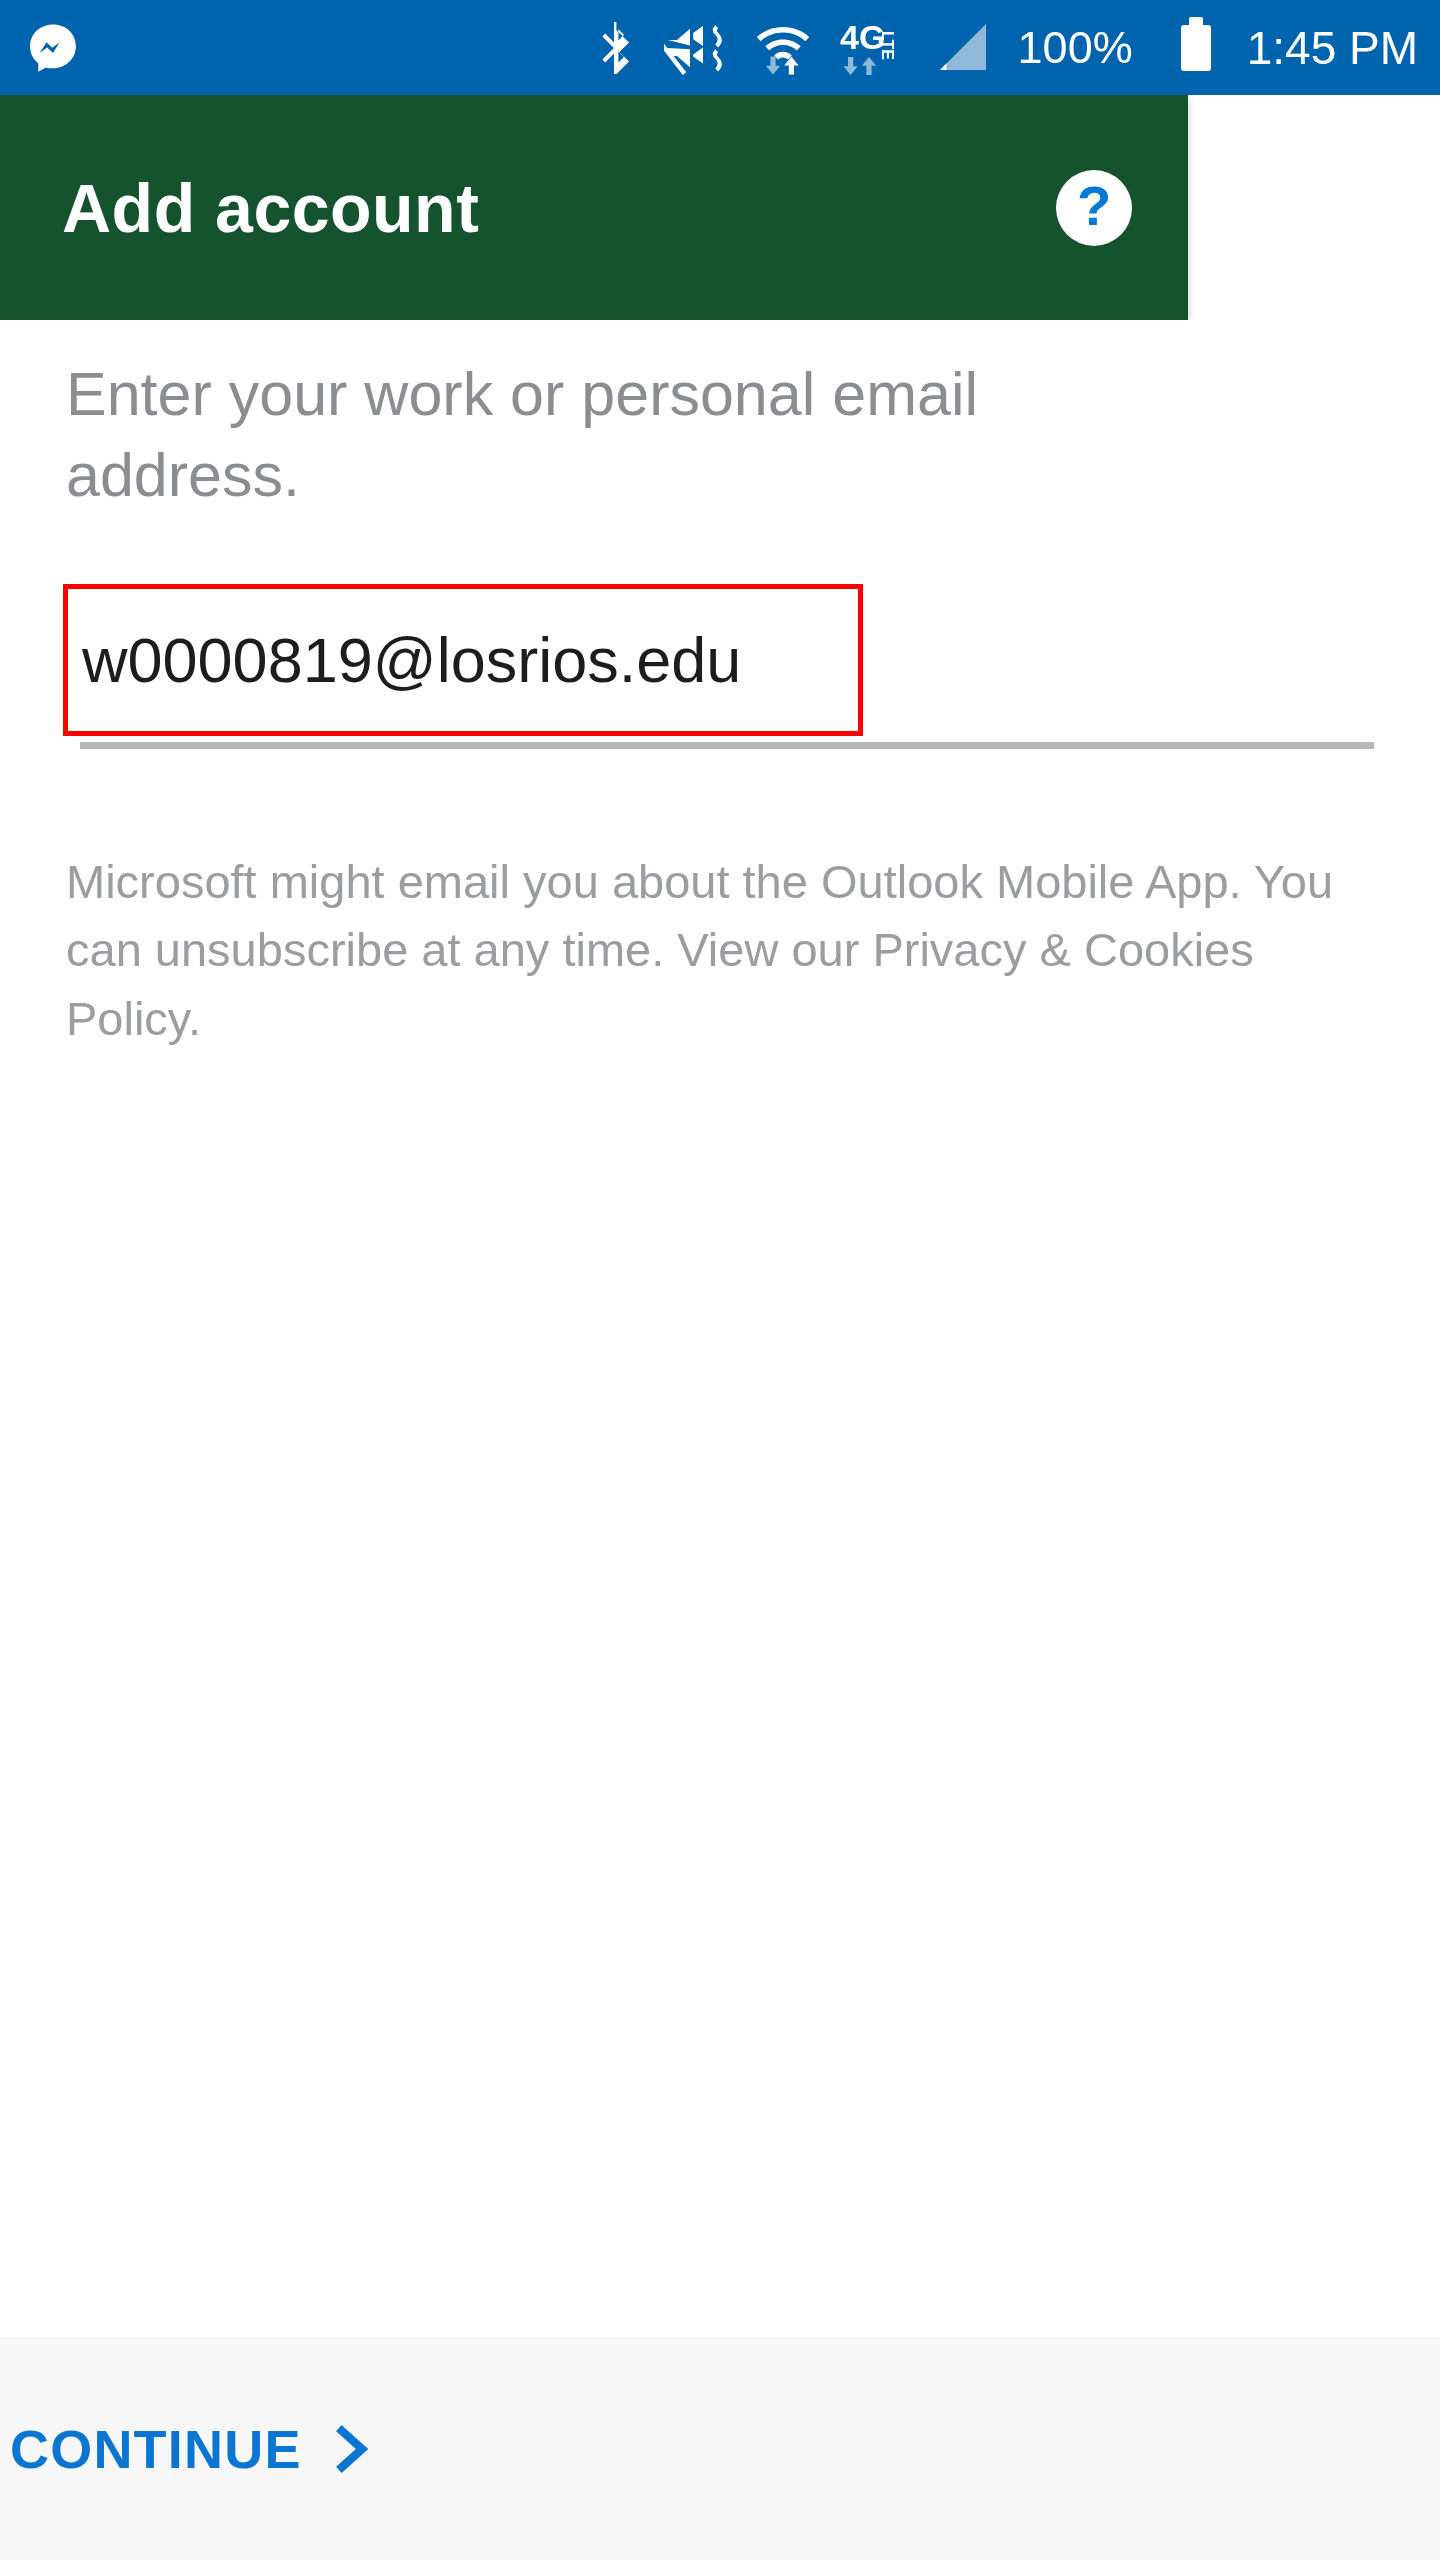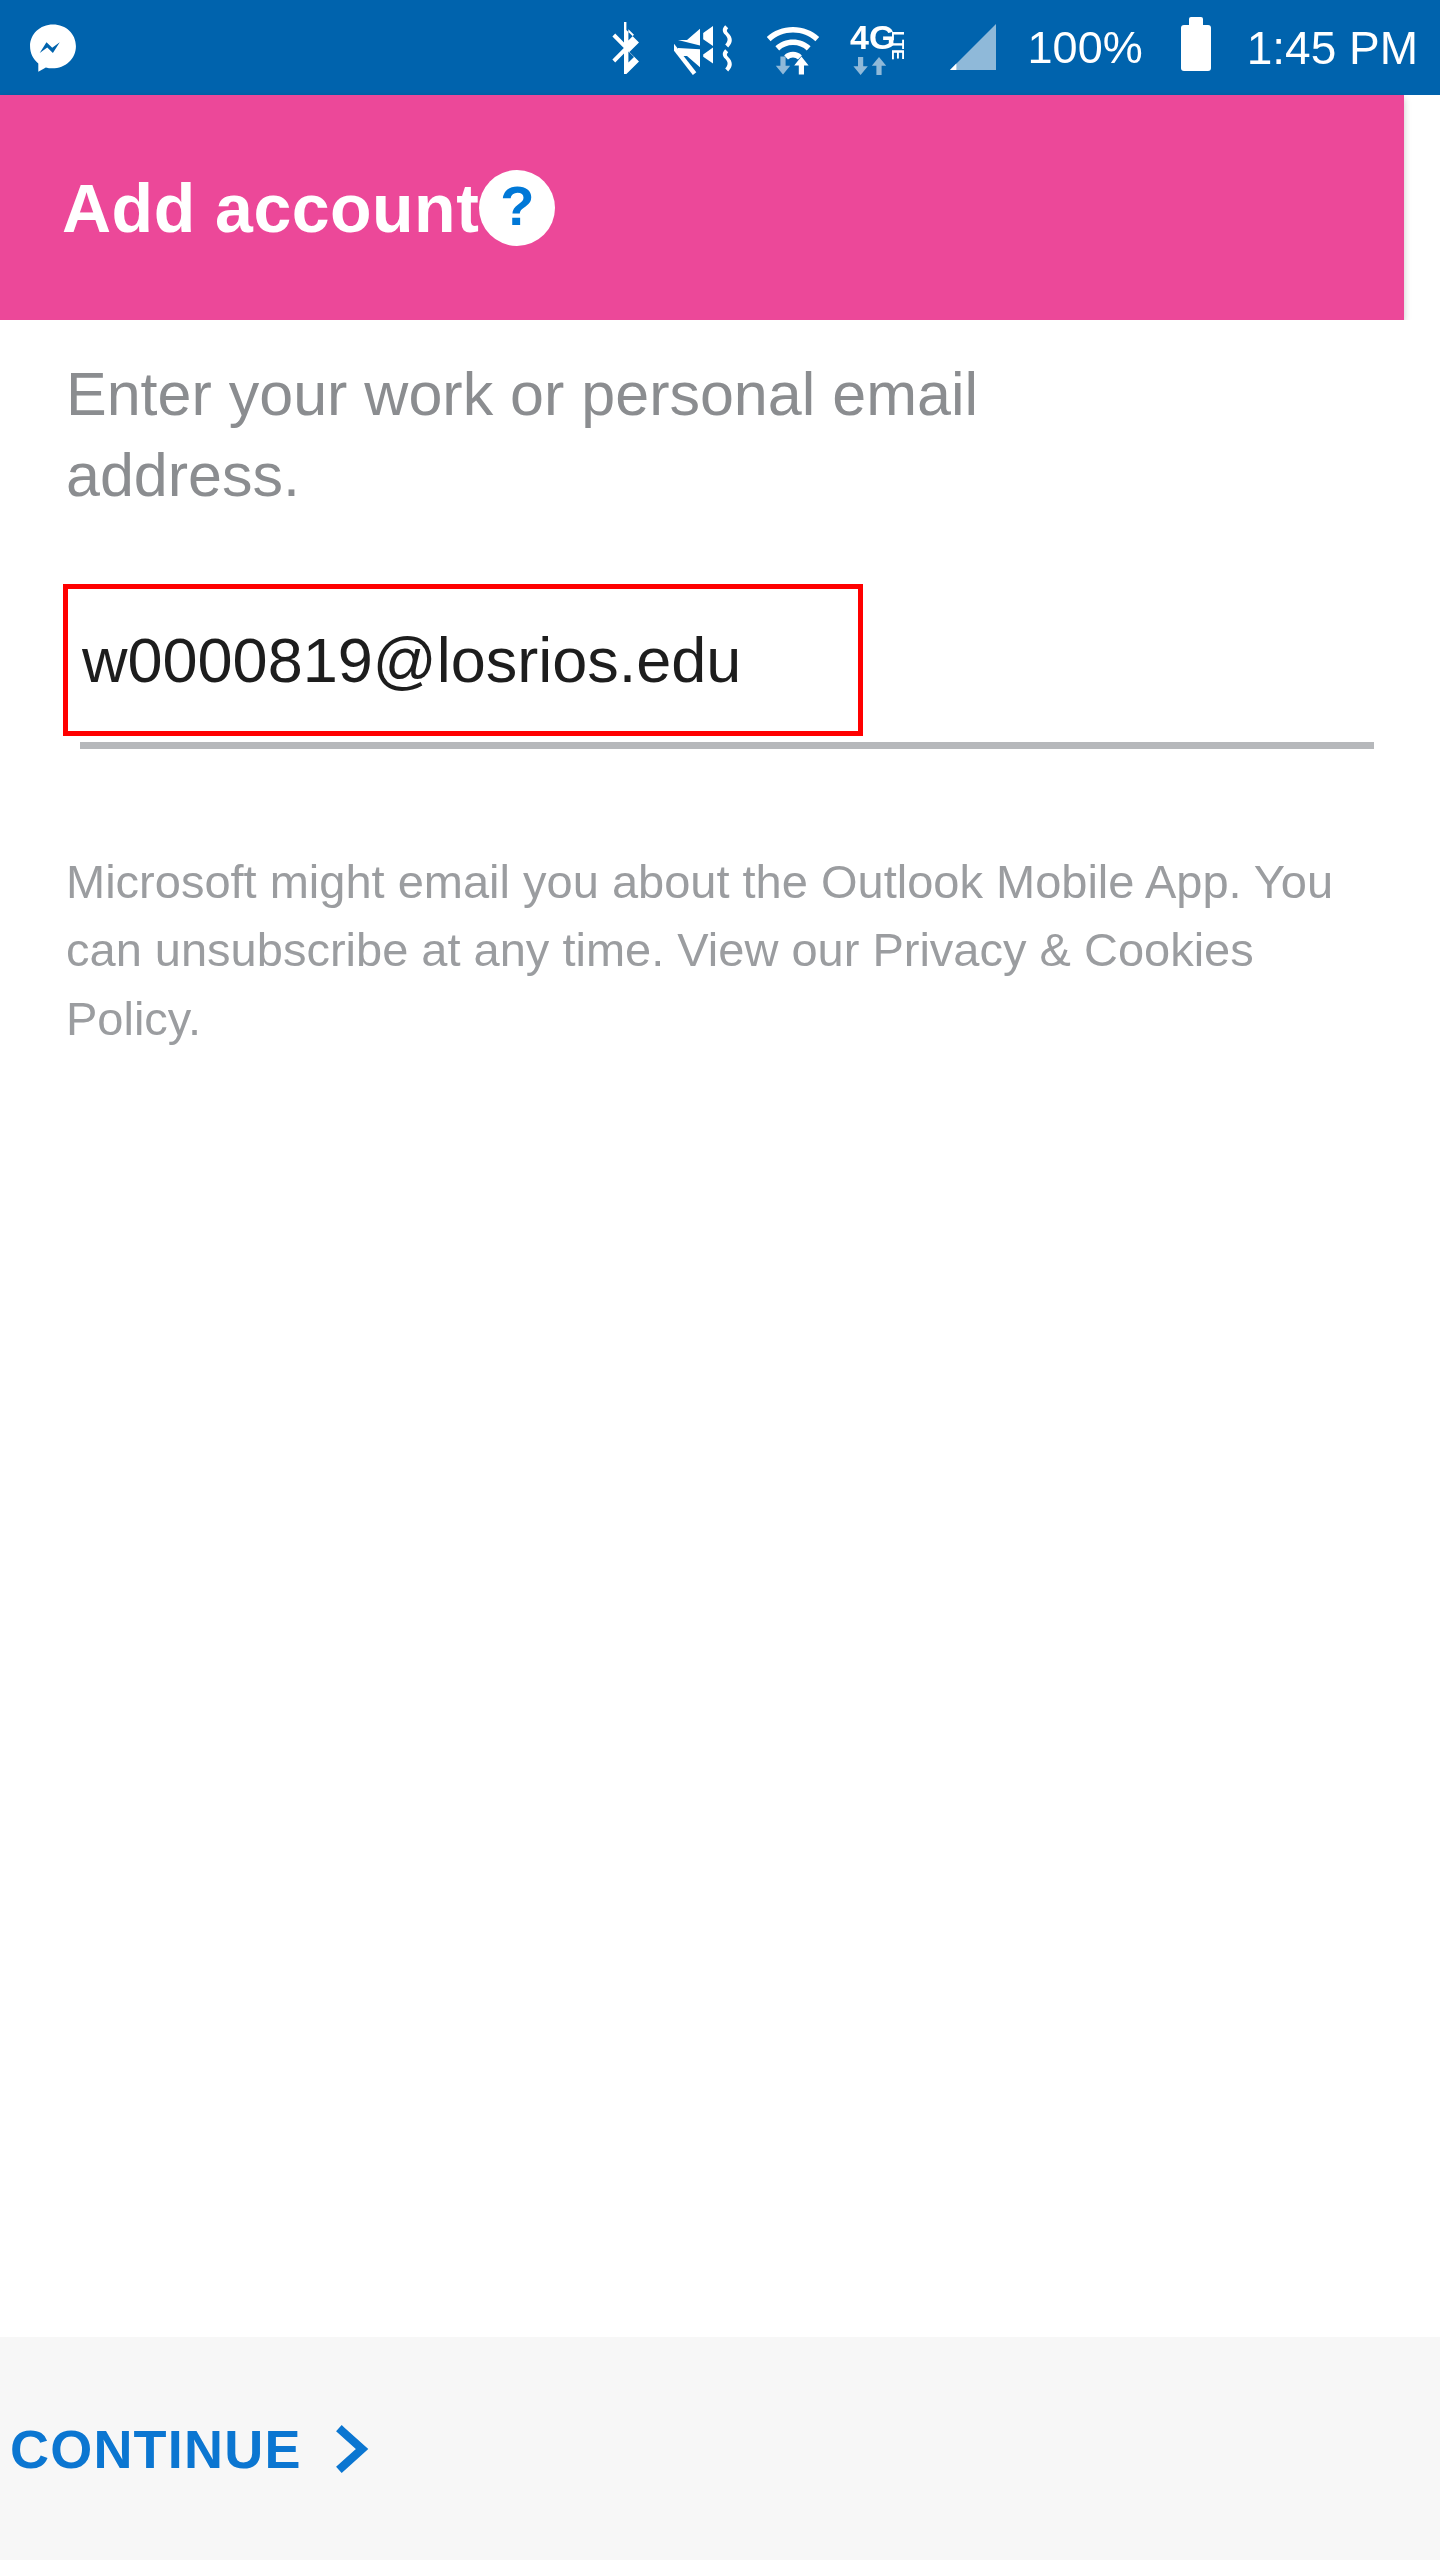--- a/index.html
+++ b/index.html
@@ -21,42 +21,42 @@
   .sb-left { display:flex; align-items:center; gap:14px; }
   .sb-spacer { flex:1 1 auto; }
   .sb-right { display:flex; align-items:center; gap:28px; }
 
   .messenger-icon { width:54px; height:54px; display:block; }
 
   .sb-icon { display:block; }
 
   .battery-pct {
     color:#ffffff; font-size:45px; font-weight:400;
-    letter-spacing:0px; line-height:1; margin-right:6px;
+    letter-spacing:0px; line-height:1; margin-right:16px;
     font-family:"Liberation Sans", sans-serif;
   }
   .battery-shape {
     position:relative; width:30px; height:46px;
     background:#ffffff; border-radius:3px; margin:0 8px 0 4px;
   }
   .battery-shape::before {
     content:""; position:absolute; top:-8px; left:50%;
     transform:translateX(-50%);
     width:14px; height:8px; background:#ffffff; border-radius:2px 2px 0 0;
   }
   .clock {
     color:#ffffff; font-size:46px; font-weight:400; line-height:1;
     font-family:"Liberation Sans", sans-serif;
   }
 
   
   .appbar {
-    position:absolute; top:95px; left:0; width:1404px; height:225px;
-    background:#ec4899;
-    display:flex; align-items:center; justify-content:flex-start;
+    position:absolute; top:95px; left:0; width:1188px; height:225px;
+    background:#14532d;
+    display:flex; align-items:center; justify-content:space-between;
     padding:0 56px 0 62px;
     box-shadow:0 3px 7px rgba(0,0,0,0.22);
   }
   .appbar-title {
     color:#ffffff; font-size:68px; font-weight:bold;
     letter-spacing:0.5px; line-height:1;
   }
   .help-btn {
     width:76px; height:76px; border-radius:50%;
     background:#ffffff; display:flex; align-items:center; justify-content:center;

